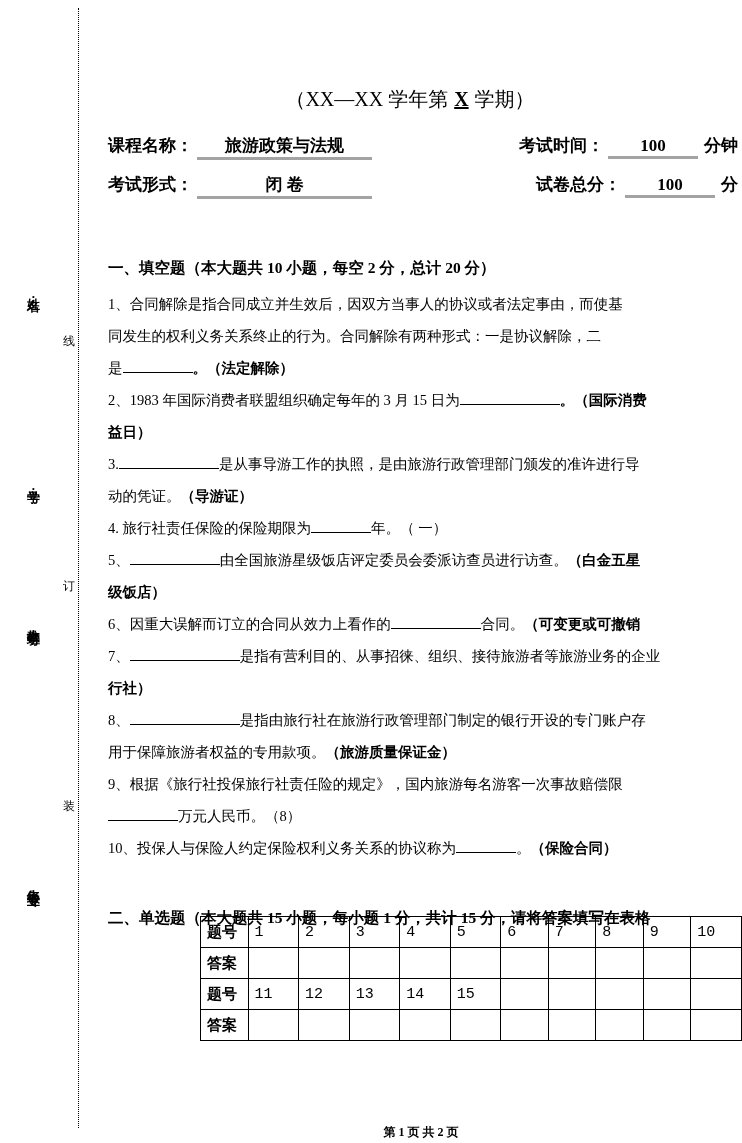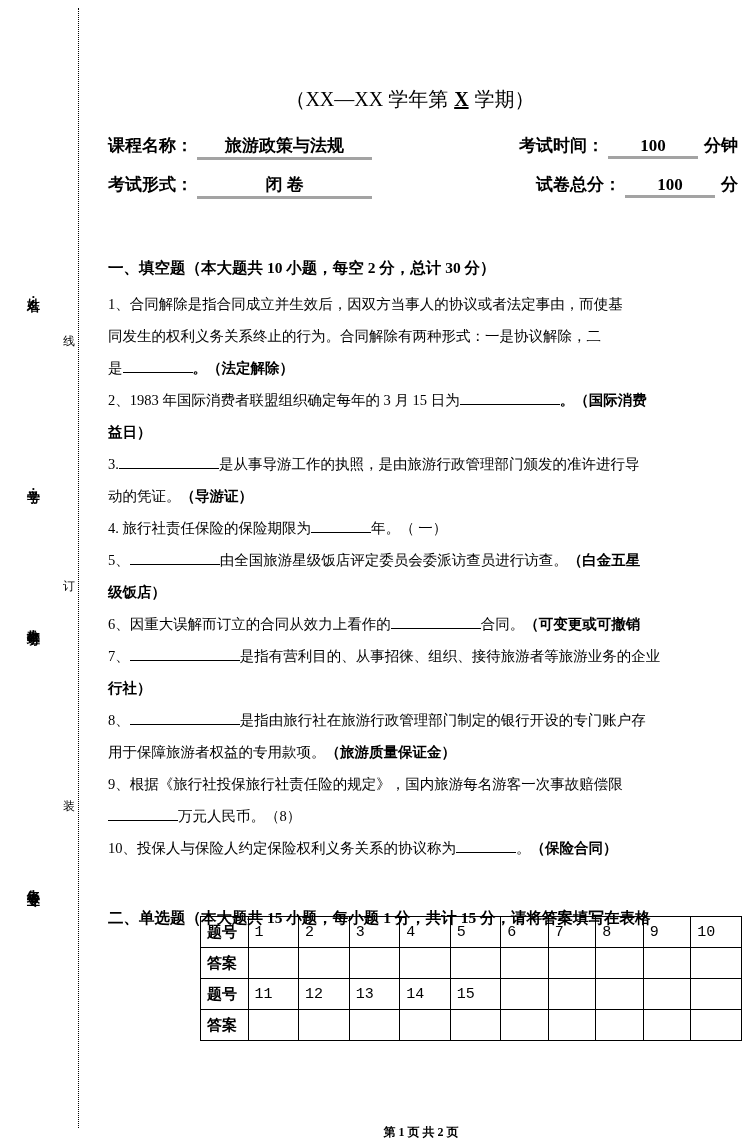--- a/index.html
+++ b/index.html
@@ -220,21 +220,21 @@
     <div class="meta-row">
       <span class="meta-label">考试形式：</span>
       <span class="meta-val mv-form">闭    卷</span>
       <span class="meta-spacer"></span>
       <span class="meta-label">试卷总分：</span>
       <span class="meta-val mv-total">100</span>
       <span class="meta-tail">分</span>
     </div>
   </div>
 
-  <div class="sec-head" id="sec1">一、填空题（本大题共 10 小题，每空 2 分，总计 30 分）</div>
+  <div class="sec-head" id="sec1">一、填空题（本大题共 10 小题，每空 2 分，总计 20 分）</div>
 
   <div class="qbody">
 
     <div class="qline">1、合同解除是指合同成立并生效后，因双方当事人的协议或者法定事由，而使基</div>
     <div class="qline">同发生的权利义务关系终止的行为。合同解除有两种形式：一是协议解除，二</div>
     <div class="qline">
       <span>是</span><span class="blank b-70"></span><span class="ans">。（法定解除）</span>
     </div>
 
     <div class="qline">

